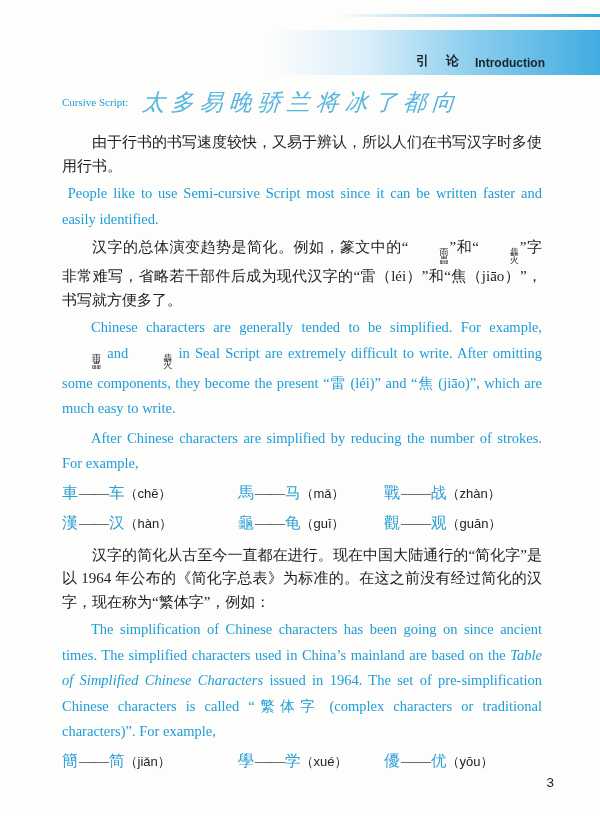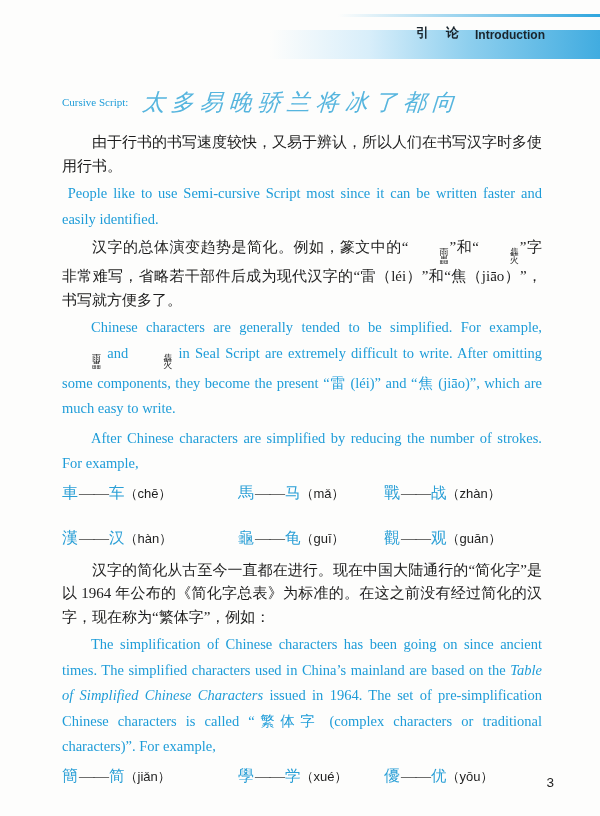--- a/index.html
+++ b/index.html
@@ -8,24 +8,24 @@
     font-family:"Liberation Serif", serif;color:#1d1d1d;overflow:hidden;
   }
   .page{position:relative;width:600px;height:816px;}
 
   
   .hdr-thinline{
     position:absolute;top:14px;left:338px;right:0;height:3px;
     background:linear-gradient(to right, rgba(255,255,255,0), #9ed5ef 45%, #2fa6de);
   }
   .hdr-bar{
-    position:absolute;top:30px;left:270px;right:0;height:29px;
+    position:absolute;top:30px;left:270px;right:0;height:45px;
     background:linear-gradient(to right, rgba(255,255,255,0) 0%, #d8eefa 30%, #8ecfee 60%, #41ace0 100%);
     display:flex;align-items:flex-end;justify-content:flex-end;
-    padding:0 55px 17px 0;box-sizing:border-box;
+    padding:0 55px 5px 0;box-sizing:border-box;
   }
   .hdr-zh{font-family:"Liberation Sans",sans-serif;font-size:13px;font-weight:bold;color:#19242c;letter-spacing:2px;}
   .hdr-en{font-family:"Liberation Sans",sans-serif;font-size:12px;font-weight:bold;color:#19242c;margin-left:14px;}
 
   
   .content{position:absolute;top:86px;left:62px;width:480px;}
 
   .cursive-line{display:flex;align-items:center;margin-bottom:13px;height:32px;}
   .cursive-label{font-size:11px;color:#1e9cd8;white-space:nowrap;}
   .cursive-sample{
@@ -45,21 +45,21 @@
 
   
   .seal{
     display:inline-flex;flex-direction:column;vertical-align:-4px;
     font-size:9px;line-height:7.5px;text-align:center;color:#222;
     margin:0 1px;transform:translateY(-1px);
   }
   .seal span{display:block;}
 
   
-  .pairs{display:grid;grid-template-columns:176px 146px auto;row-gap:20px;margin:2px 0 8px 0;}
+  .pairs{display:grid;grid-template-columns:176px 146px auto;row-gap:5px;margin:2px 0 8px 0;}
   .pair{white-space:nowrap;font-size:15.5px;line-height:24px;}
   .pair .trad{color:#2a9fd6;font-size:16px;}
   .pair .dash{color:#3a3a3a;letter-spacing:-1px;margin:0 1px;}
   .pair .simp{color:#2a9fd6;}
   .pair .py{color:#1d1d1d;font-family:"Liberation Sans",sans-serif;font-size:13px;}
 
   .page-number{
     position:absolute;right:46px;bottom:26px;font-size:13.5px;color:#222;
     font-family:"Liberation Sans",sans-serif;
   }

